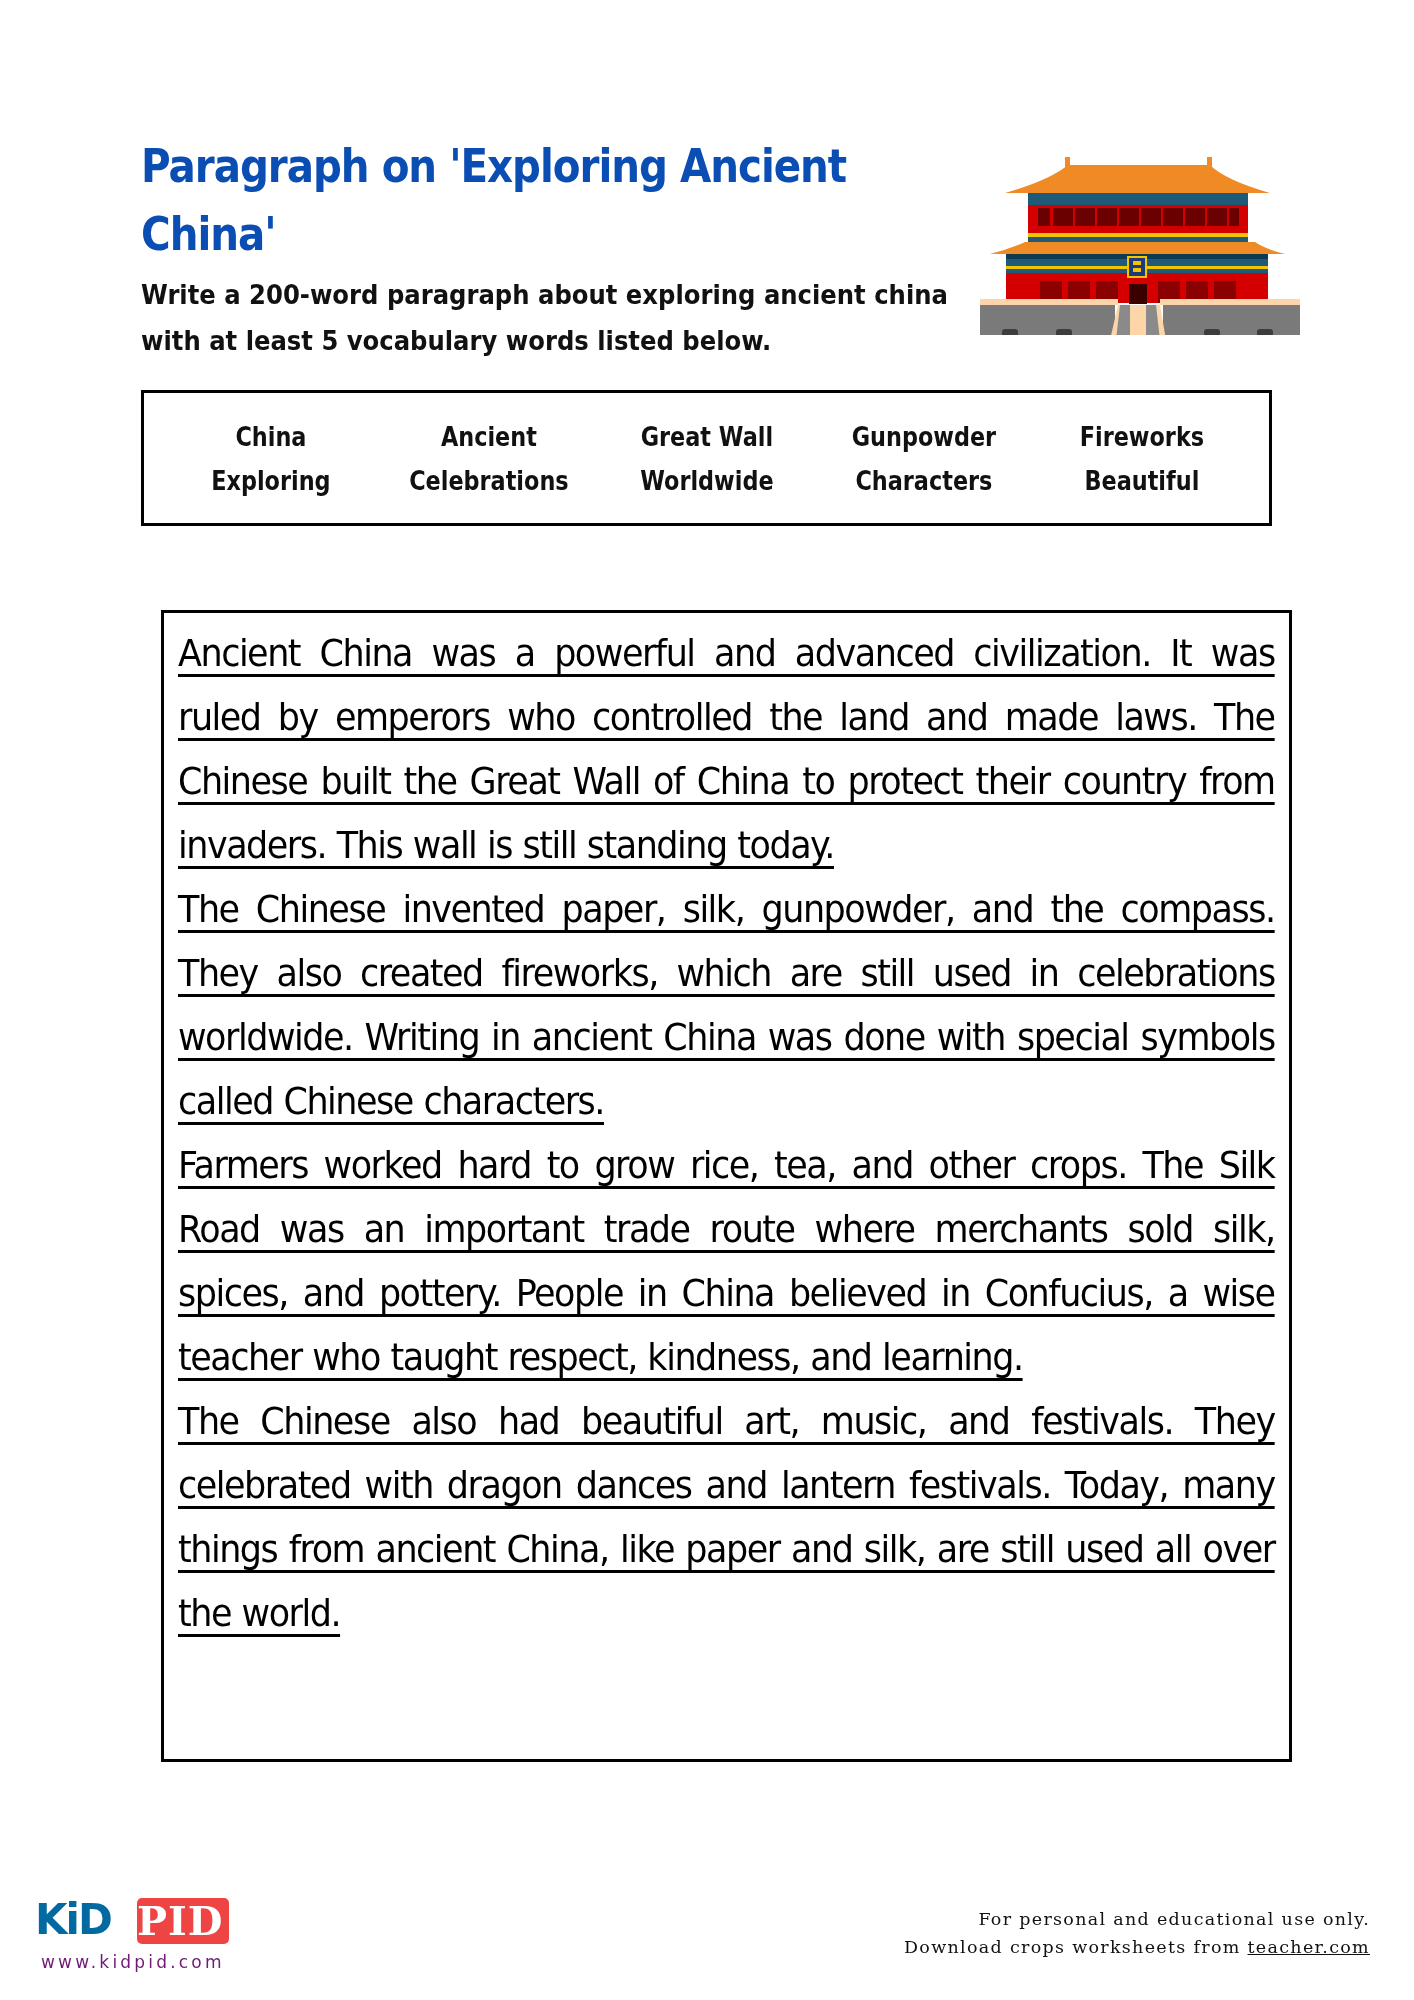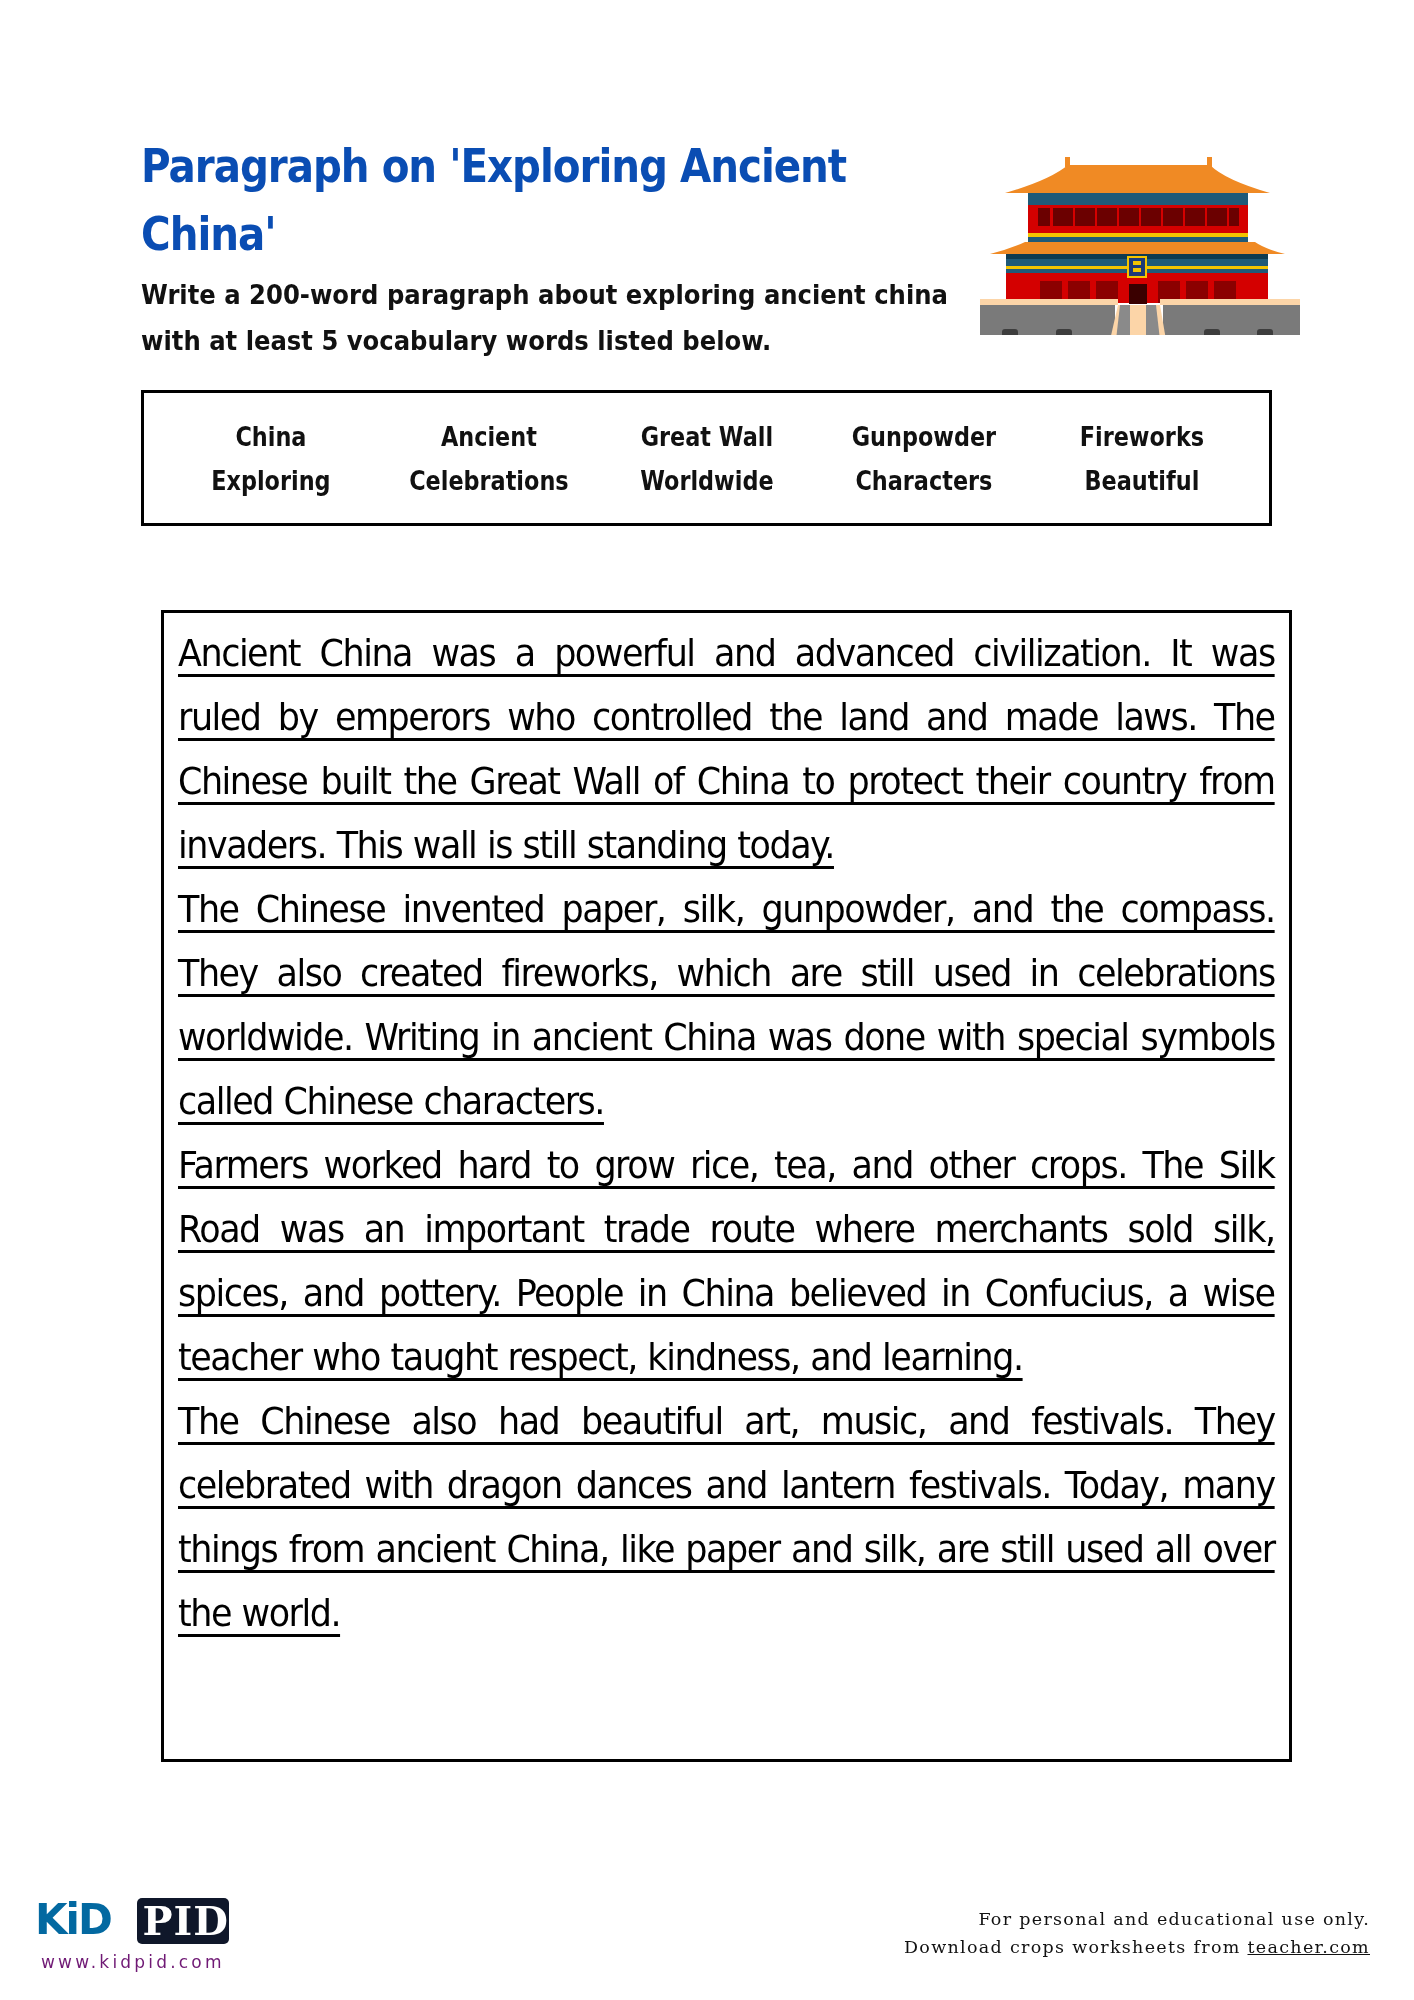--- a/index.html
+++ b/index.html
@@ -40,21 +40,21 @@
     .para {
       font-family: "DejaVu Sans", sans-serif; font-size: 38px; line-height: 64px;
       text-align: justify; text-decoration: underline; text-decoration-thickness: 3px;
       text-underline-offset: 8px; color: #000; letter-spacing: -1.6px; word-spacing: 1px;
       transform: scaleX(0.92); transform-origin: left top; width: 1192px;
     }
     .para p { text-align: justify; }
 
     .logo { position: absolute; left: 35px; top: 1892px; width: 200px; height: 90px; }
     .logo-kid { position: absolute; left: 0; top: 0; font-family: "DejaVu Sans", sans-serif; font-weight: bold; font-size: 42px; color: #0369a1; letter-spacing: -2px; line-height: 56px; }
-    .logo-pid { position: absolute; left: 102px; top: 6px; width: 92px; height: 46px; background: #0f172a; border-radius: 5px; color: #fff; font-family: "DejaVu Serif", serif; font-weight: bold; font-size: 40px; line-height: 46px; text-align: right; letter-spacing: 1px; }
+    .logo-pid { position: absolute; left: 102px; top: 6px; width: 92px; height: 46px; background: #ef4444; border-radius: 5px; color: #fff; font-family: "DejaVu Serif", serif; font-weight: bold; font-size: 40px; line-height: 46px; text-align: left; letter-spacing: 1px; }
     .logo-url { position: absolute; left: 6px; top: 60px; font-family: "DejaVu Sans", sans-serif; font-size: 17px; letter-spacing: 3.2px; color: #701a75; }
 
     .footer-note {
       position: absolute; right: 44px; top: 1905px; text-align: right;
       font-family: "DejaVu Serif", serif; font-size: 17.5px; line-height: 28px; color: #111;
       letter-spacing: 1.3px;
     }
     .footer-note a { color: #111; text-decoration: underline; }
   </style>
 </head>

